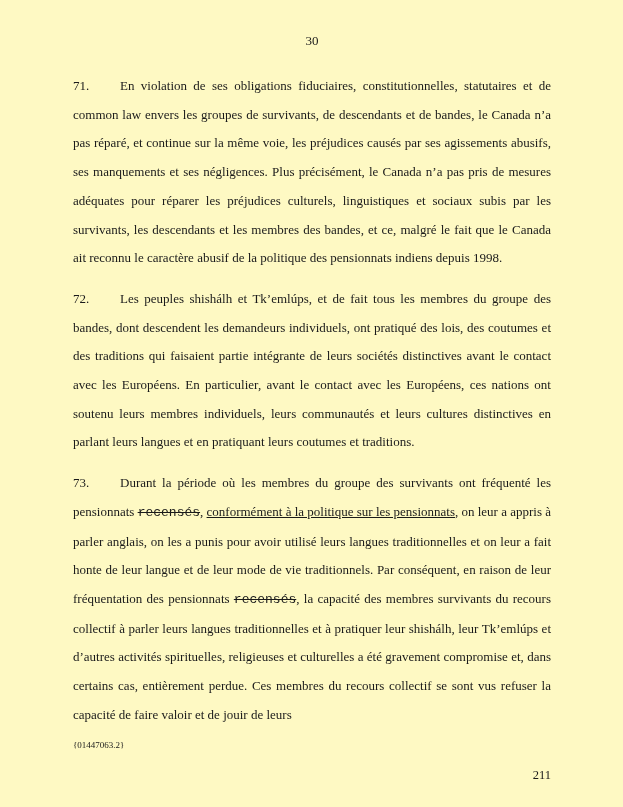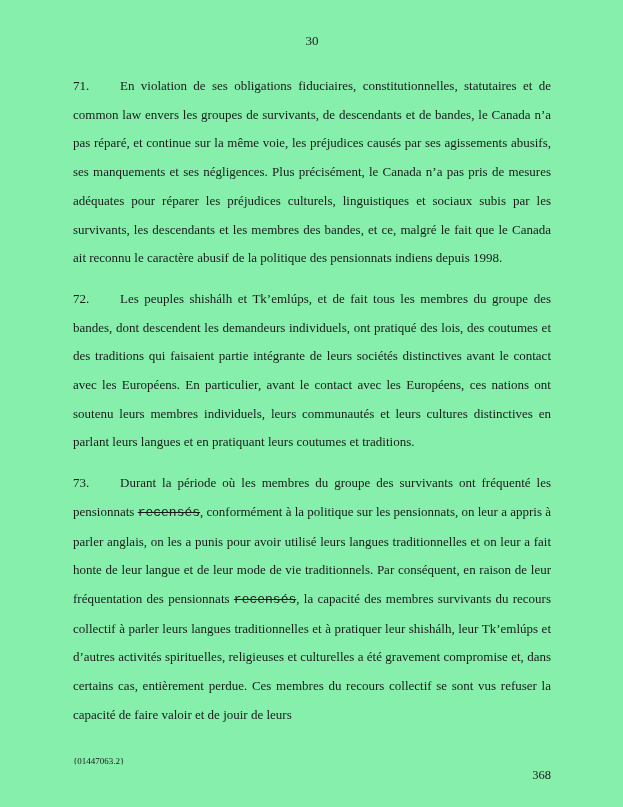--- a/index.html
+++ b/index.html
@@ -4,21 +4,21 @@
 <style>
   html, body {
     margin: 0;
     padding: 0;
     background: #ffffff;
   }
   .page {
     position: relative;
     width: 623px;
     height: 807px;
-    background: #86efac;
+    background: #fef9c3;
     overflow: hidden;
     font-family: "Liberation Serif", "DejaVu Serif", serif;
     color: #1a1a1a;
   }
   .page-header {
     position: absolute;
     top: 33px;
     left: 73px;
     width: 478px;
     text-align: center;
@@ -47,26 +47,27 @@
     line-height: 28.7px;
     font-weight: bold;
     font-style: italic;
     text-align: left;
   }
   .strike {
     text-decoration: line-through;
     font-family: Liberation Mono, monospace;
   }
   .underline {
+    text-decoration: underline;
     margin-top: 39px;
   }
   .footer-doc-id {
     position: absolute;
     left: 73px;
-    top: 756px;
+    top: 740px;
     font-size: 9px;
     line-height: 11px;
   }
   .footer-page-number {
     position: absolute;
     left: 73px;
     top: 768px;
     width: 478px;
     text-align: right;
     font-size: 12.5px;
@@ -86,15 +87,15 @@
 
 
     <p class="para"><span class="para-num">72.</span><span>Les peuples shishálh et Tk’emlúps, et de fait tous les membres du groupe des bandes, dont descendent les demandeurs individuels, ont pratiqué des lois, des coutumes et des traditions qui faisaient partie intégrante de leurs sociétés distinctives avant le contact avec les Européens.  En particulier, avant le contact avec les Européens, ces nations ont soutenu leurs membres individuels, leurs communautés et leurs cultures distinctives en parlant leurs langues et en pratiquant leurs coutumes et traditions.</span></p>
 
     <p class="para"><span class="para-num">73.</span><span>Durant la période où les membres du groupe des survivants ont fréquenté les pensionnats </span><span class="strike">recensés</span><span>, </span><span class="underline">conformément à la politique sur les pensionnats</span><span>, on leur a appris à parler anglais, on les a punis pour avoir utilisé leurs langues traditionnelles et on leur a fait honte de leur langue et de leur mode de vie traditionnels.  Par conséquent, en raison de leur fréquentation des pensionnats </span><span class="strike">recensés</span><span>, la capacité des membres survivants du recours collectif à parler leurs langues traditionnelles et à pratiquer leur shishálh, leur Tk’emlúps et d’autres activités spirituelles, religieuses et culturelles a été gravement compromise et, dans certains cas, entièrement perdue.  Ces membres du recours collectif se sont vus refuser la capacité de faire valoir et de jouir de leurs</span></p>
 
   </div>
 
   <div class="footer-doc-id">{01447063.2}</div>
 
-  <div class="footer-page-number">368</div>
+  <div class="footer-page-number">211</div>
 
 </div>
 
 </body></html>

